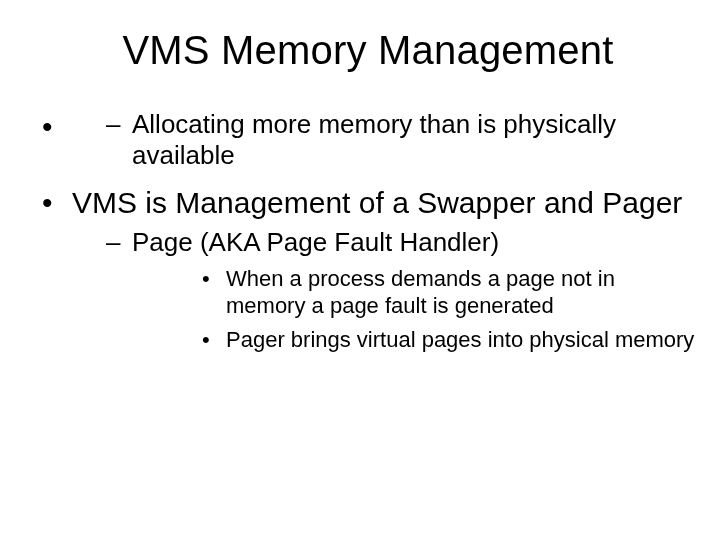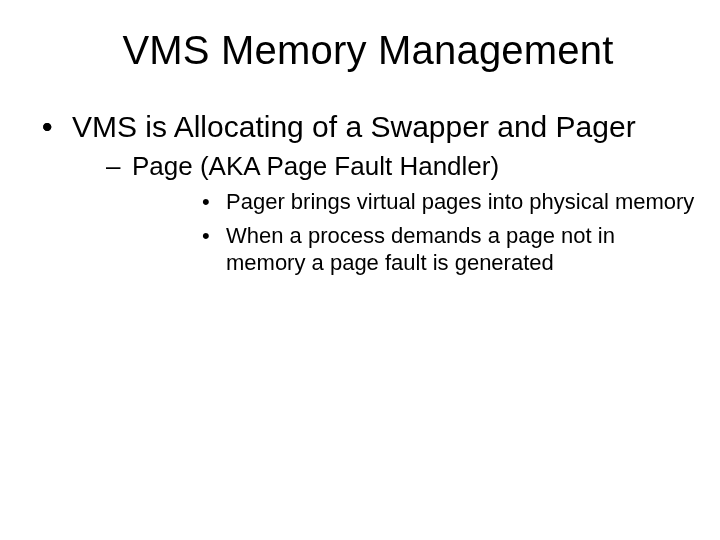--- a/index.html
+++ b/index.html
@@ -84,33 +84,38 @@
 </style>
 </head>
 <body>
 
 <div class="slide">
   <h1 class="title">VMS Memory Management</h1>
 
   <ul class="level1">
 
     <li>
+      <ul class="level2">
+        <li>
+          <span>Allocating more memory than is physically available</span>
+        </li>
+      </ul>
     </li>
 
     <li>
-      <span>VMS is Allocating of a Swapper and Pager</span>
+      <span>VMS is Management of a Swapper and Pager</span>
       <ul class="level2">
         <li>
           <span>Page (AKA Page Fault Handler)</span>
           <ul class="level3">
             <li>
-              <span>Pager brings virtual pages into physical memory</span>
+              <span>When a process demands a page not in memory a page fault is generated</span>
             </li>
             <li>
-              <span>When a process demands a page not in memory a page fault is generated</span>
+              <span>Pager brings virtual pages into physical memory</span>
             </li>
           </ul>
         </li>
       </ul>
     </li>
 
   </ul>
 </div>
 
 </body></html>

